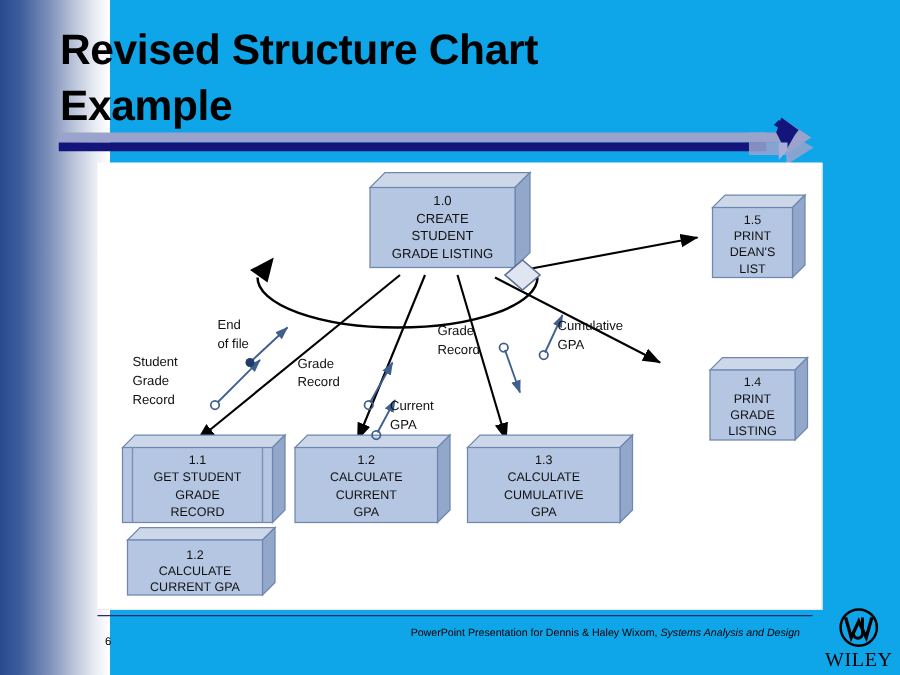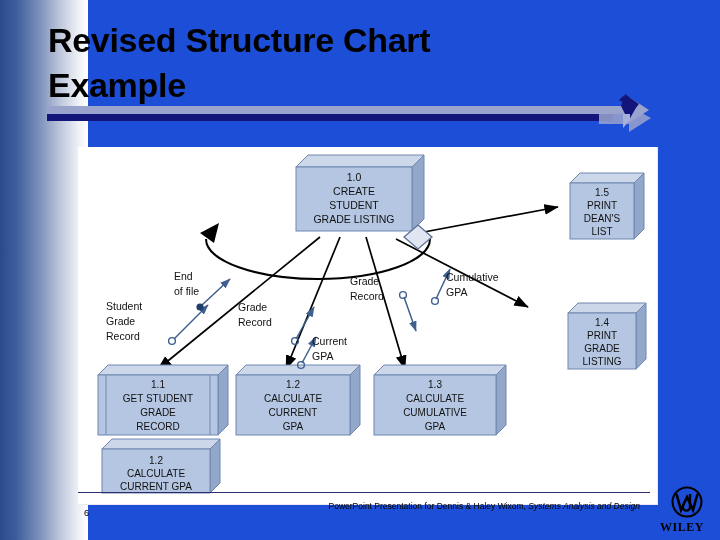--- a/index.html
+++ b/index.html
@@ -2,21 +2,21 @@
 <html><head>
 <meta charset="utf-8">
 <style>
   html,body{margin:0;padding:0;}
   body{
     width:720px;height:540px;overflow:hidden;
     background:#ffffff;
     font-family:"Liberation Sans", sans-serif;
     position:relative;
   }
-  #slide{position:absolute;inset:0;background:#1d4ed8;}
+  #slide{position:absolute;inset:0;background:#0ea5e9;}
 
   
   .left-band{
     position:absolute;left:0;top:0;width:88px;height:540px;
     background:linear-gradient(to right,#2a4a8e 0%,#3c5d9c 18%,#7e91bb 45%,#c2cadd 70%,#eceff5 88%,#ffffff 100%);
   }
 
   
   .title{
     position:absolute;left:48px;top:18px;width:560px;
@@ -26,44 +26,44 @@
   }
 
   
   .rule-wrap{position:absolute;left:47px;top:106px;width:600px;height:24px;}
   .rule-top{position:absolute;left:0;top:0;width:566px;height:8px;background:#9aa3cc;}
   .rule-bot{position:absolute;left:0;top:8px;width:566px;height:7px;background:#13157a;}
   .rule-arrow{position:absolute;left:552px;top:-12px;width:54px;height:44px;}
 
   
   .chart-frame{
-    position:absolute;left:78px;top:147px;width:580px;height:358px;
+    position:absolute;left:78px;top:130px;width:580px;height:358px;
     background:#ffffff;
     box-shadow:-1px -1px 0 0 #e9ebf0 inset;
   }
   .chart-svg{position:absolute;left:0;top:0;}
 
   
   .footer-rule{position:absolute;left:78px;top:492px;width:572px;height:1px;background:#2b2b6e;}
   .slide-num{
     position:absolute;left:84px;top:508px;
     font-size:9px;color:#000;
   }
   .footer-text{
     position:absolute;left:200px;top:500px;width:440px;
     text-align:right;font-size:8.5px;color:#000;line-height:1.55;
   }
   .footer-text .ital{font-style:italic;}
 
   
   .wiley{position:absolute;left:660px;top:486px;width:54px;height:50px;}
   .wiley-word{
-    position:absolute;left:0;top:34px;width:54px;
+    position:absolute;left:0;top:34px;width:54px;text-align:center;
     font-family:"Liberation Serif", serif;
-    font-size:12px;font-weight:bold;color:#000;letter-spacing:0.5px;
+    font-size:16px;font-weight:normal;color:#000;letter-spacing:0.5px;
   }
 </style>
 </head>
 <body>
 
 <div id="slide">
 
   <div class="left-band"></div>
 
   <div class="title">Revised Structure Chart

